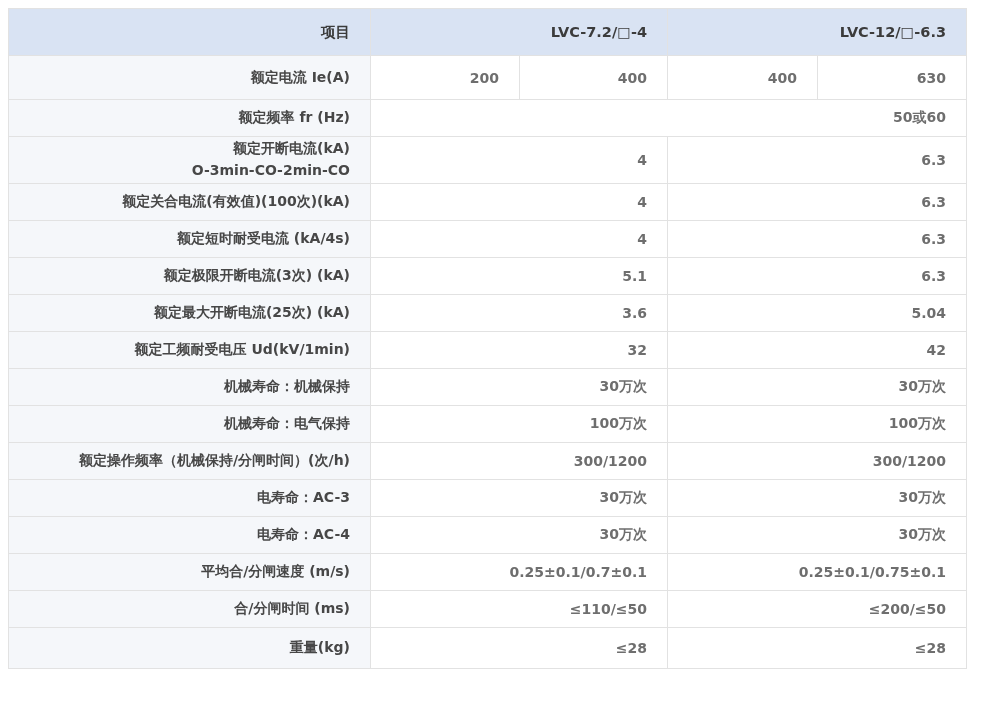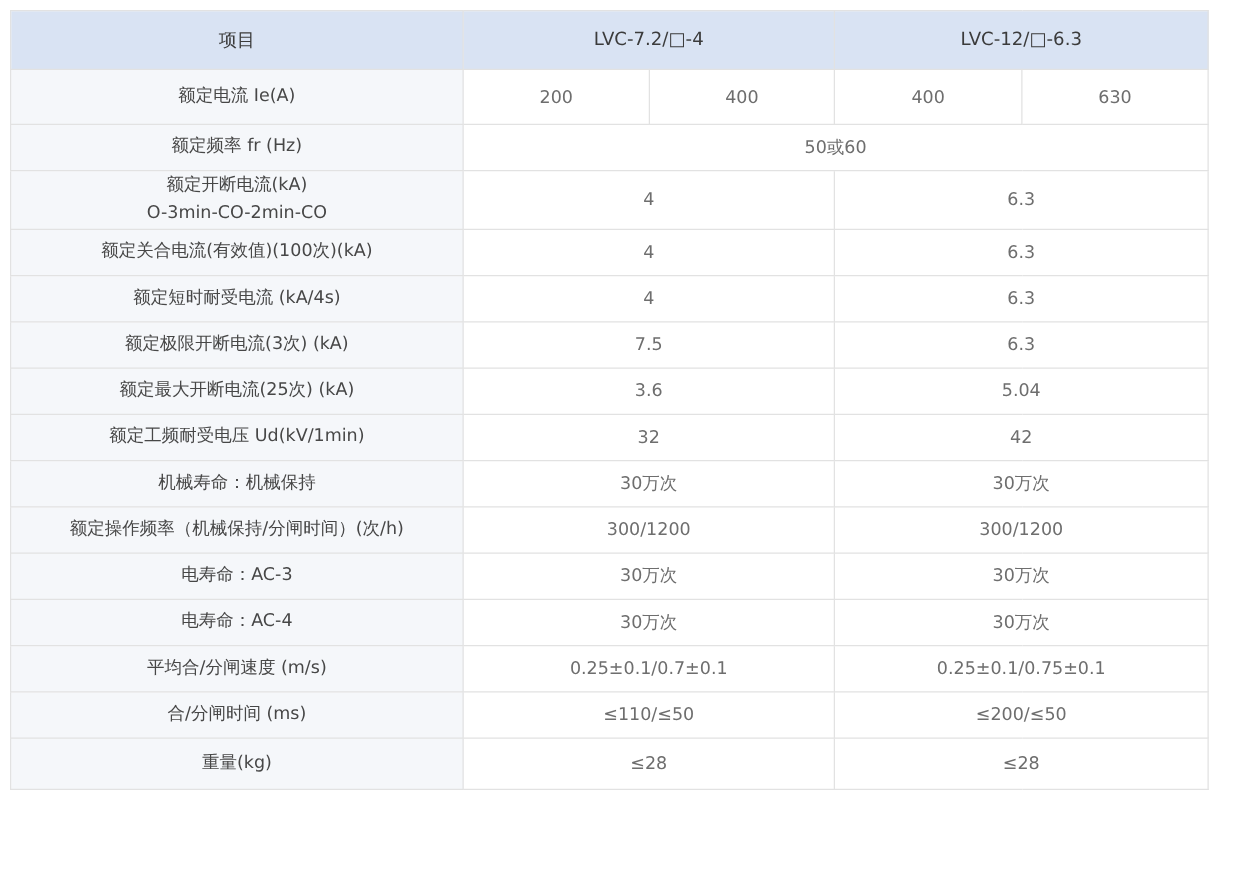--- a/index.html
+++ b/index.html
@@ -21,25 +21,25 @@
   .table-wrap{
     position:absolute;left:8px;top:8px;width:958px;
   }
   table.spec{
     width:958px;
     border-collapse:collapse;
     table-layout:fixed;
   }
   table.spec th,table.spec td{
     border:1px solid var(--border);
-    text-align:center;
+    text-align:right;
     vertical-align:middle;
-    padding:0 4px;
+    padding:0 20px;
     font-size:14px;
-    font-weight:400;
+    font-weight:700;
     box-sizing:border-box;
   }
   table.spec thead tr{height:47px;}
   table.spec thead th{
     background:var(--header-bg);
     color:var(--header-color);
     font-size:14.5px;
   }
   table.spec tbody tr{height:37px;}
   table.spec tbody tr.r-first{height:44px;}
@@ -98,37 +98,42 @@
           <td class="value-cell" colspan="2">4</td>
           <td class="value-cell" colspan="2">6.3</td>
         </tr>
         <tr>
           <td class="label-cell">额定短时耐受电流 (kA/4s)</td>
           <td class="value-cell" colspan="2">4</td>
           <td class="value-cell" colspan="2">6.3</td>
         </tr>
         <tr>
           <td class="label-cell">额定极限开断电流(3次) (kA)</td>
-          <td class="value-cell" colspan="2">7.5</td>
+          <td class="value-cell" colspan="2">5.1</td>
           <td class="value-cell" colspan="2">6.3</td>
         </tr>
         <tr>
           <td class="label-cell">额定最大开断电流(25次) (kA)</td>
           <td class="value-cell" colspan="2">3.6</td>
           <td class="value-cell" colspan="2">5.04</td>
         </tr>
         <tr>
           <td class="label-cell">额定工频耐受电压 Ud(kV/1min)</td>
           <td class="value-cell" colspan="2">32</td>
           <td class="value-cell" colspan="2">42</td>
         </tr>
         <tr>
           <td class="label-cell">机械寿命：机械保持</td>
           <td class="value-cell" colspan="2">30万次</td>
           <td class="value-cell" colspan="2">30万次</td>
+        </tr>
+        <tr>
+          <td class="label-cell">机械寿命：电气保持</td>
+          <td class="value-cell" colspan="2">100万次</td>
+          <td class="value-cell" colspan="2">100万次</td>
         </tr>
         <tr>
           <td class="label-cell">额定操作频率（机械保持/分闸时间）(次/h)</td>
           <td class="value-cell" colspan="2">300/1200</td>
           <td class="value-cell" colspan="2">300/1200</td>
         </tr>
         <tr>
           <td class="label-cell">电寿命：AC-3</td>
           <td class="value-cell" colspan="2">30万次</td>
           <td class="value-cell" colspan="2">30万次</td>

